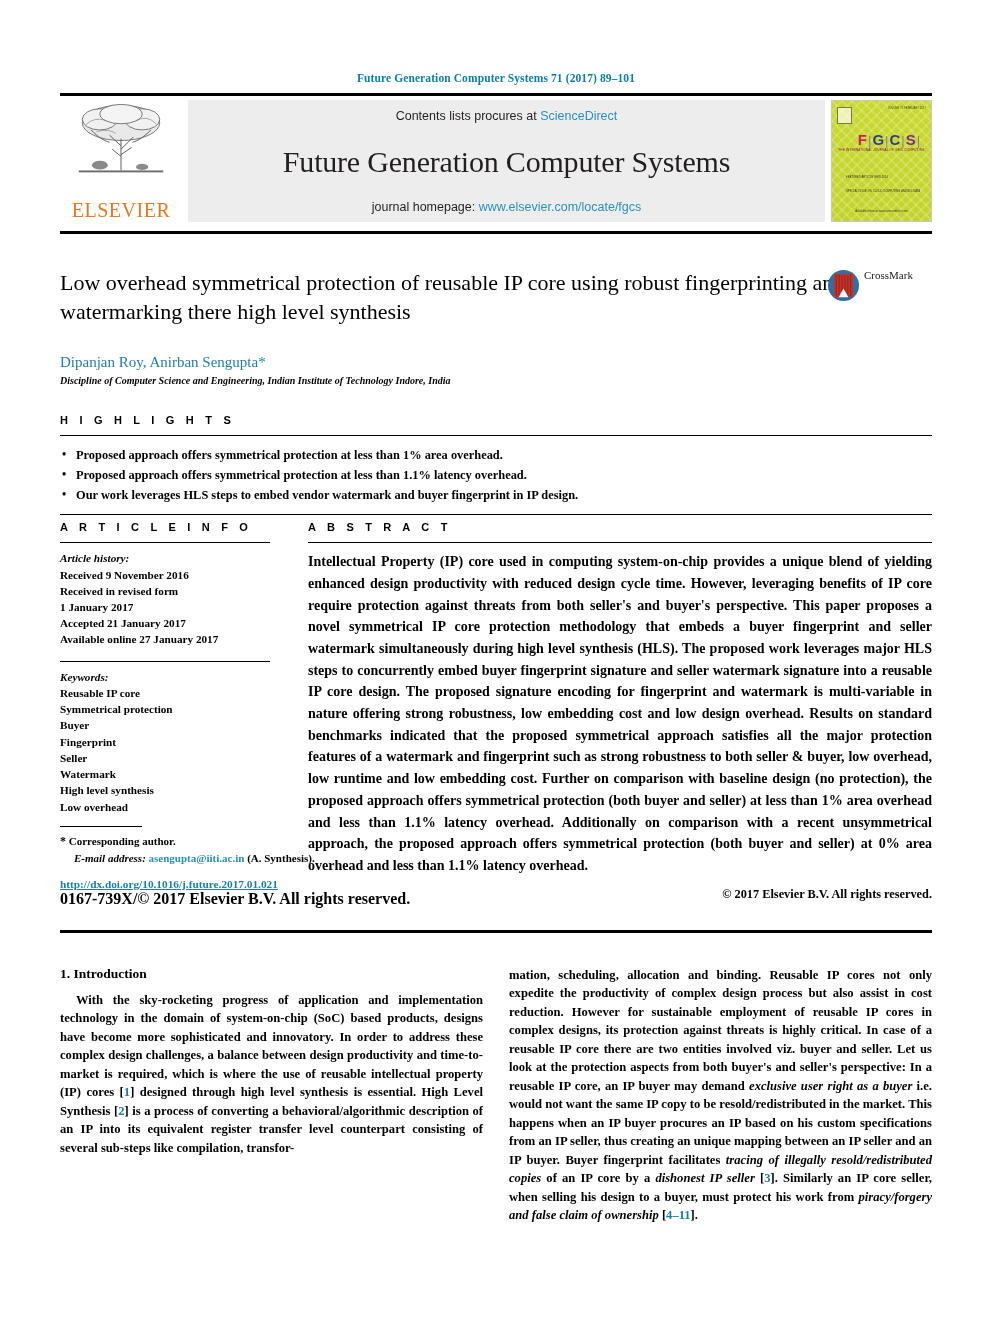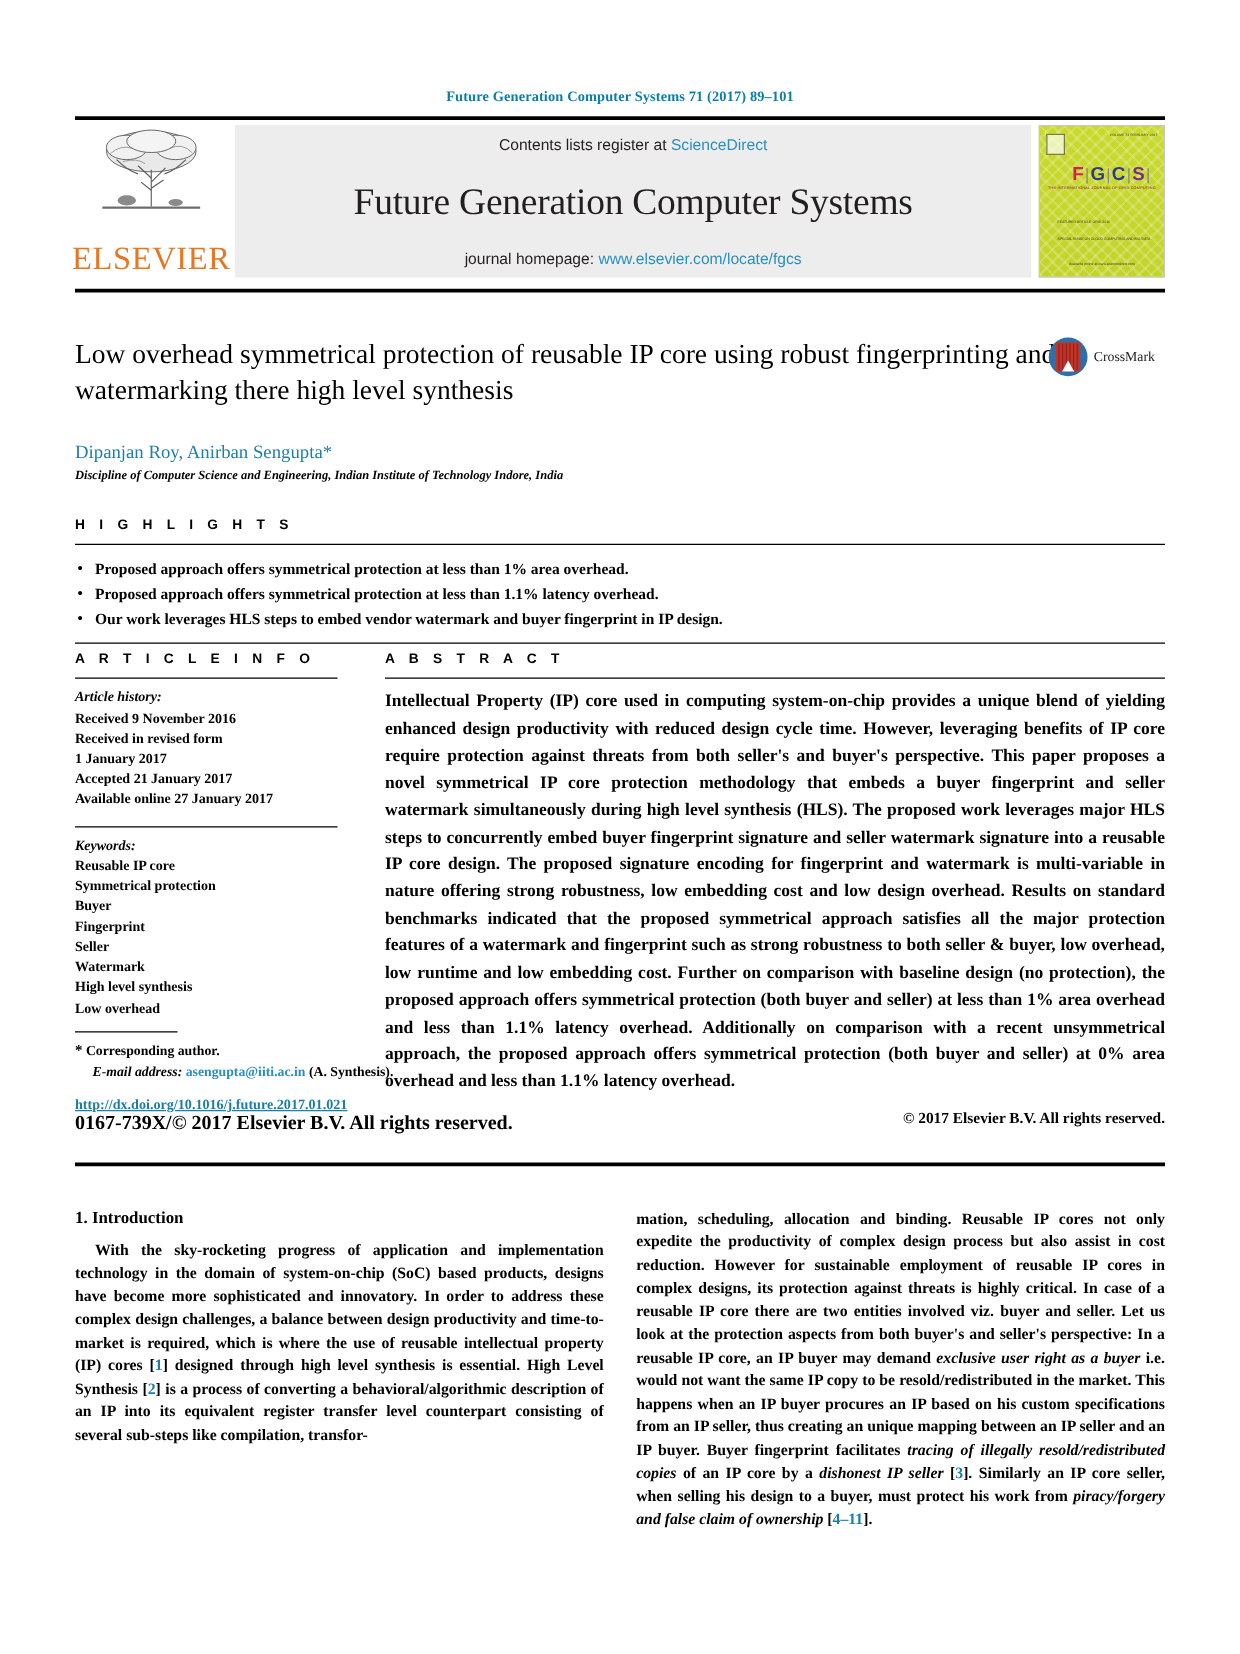--- a/index.html
+++ b/index.html
@@ -67,21 +67,21 @@
     padding-bottom: 2px;
     box-sizing: border-box;
   }
   .elsevier-tree {
     width: 108px;
     height: 92px;
     display: block;
   }
   .elsevier-word {
     font-family: "Liberation Serif", serif;
-    font-size: 26px;
+    font-size: 20px;
     letter-spacing: 0.5px;
     color: #E87722;
     line-height: 1;
     margin-top: 19px;
   }
   .journal-band {
     flex: 1 1 auto;
     background: #ededed;
     display: flex;
     flex-direction: column;
@@ -197,25 +197,25 @@
     font-family: "Liberation Serif", serif;
     font-size: 22px;
     line-height: 1.30;
     font-weight: normal;
     color: #000;
     margin: 0;
     width: 790px;
   }
   .crossmark {
     position: absolute;
-    right: 4px;
+    right: 15px;
     top: 0;
     width: 90px;
     display: flex;
-    align-items: center;
+    align-items: flex-start;
     gap: 4px;
   }
   .crossmark-logo { width: 33px; height: 33px; display:block; }
   .crossmark-label {
     font-family: "Liberation Serif", serif;
     font-size: 11px;
     color: #222;
     white-space: nowrap;
   }
   .authors {
@@ -407,21 +407,21 @@
         <g fill="#8a8a8a">
           <ellipse cx="30" cy="74" rx="9" ry="5"></ellipse>
           <ellipse cx="78" cy="76" rx="7" ry="3.5"></ellipse>
         </g>
       </svg>
       <div class="elsevier-word">ELSEVIER</div>
     </div>
 
     <div class="journal-band">
       <div class="contents-line">
-        <span>Contents lists register at </span><a class="link" href="#">ScienceDirect</a>
+        <span>Contents lists procures at </span><a class="link" href="#">ScienceDirect</a>
       </div>
       <div class="journal-title">Future Generation Computer Systems</div>
       <div class="homepage-line">
         <span>journal homepage: </span><a class="link" href="#">www.elsevier.com/locate/fgcs</a>
       </div>
     </div>
 
     <div class="cover-thumb">
       <div class="cover-inner"></div>
       <div class="cover-top-row">

